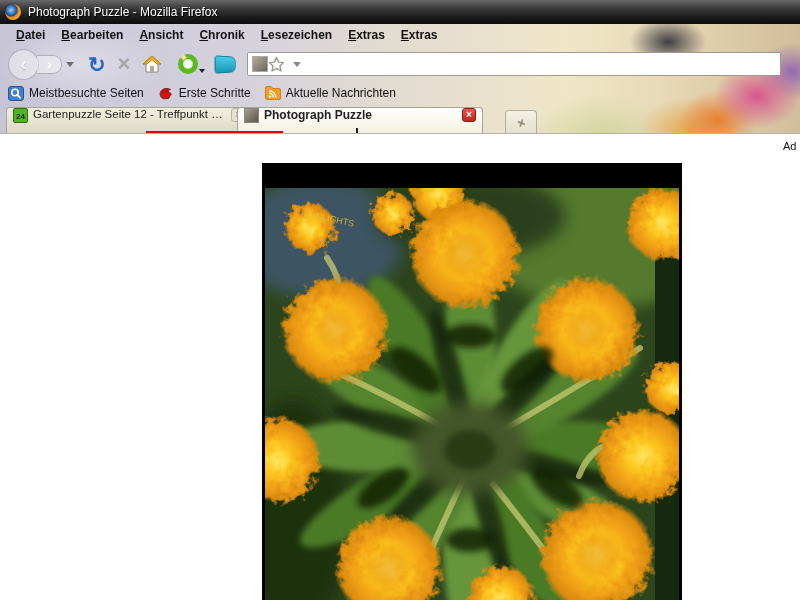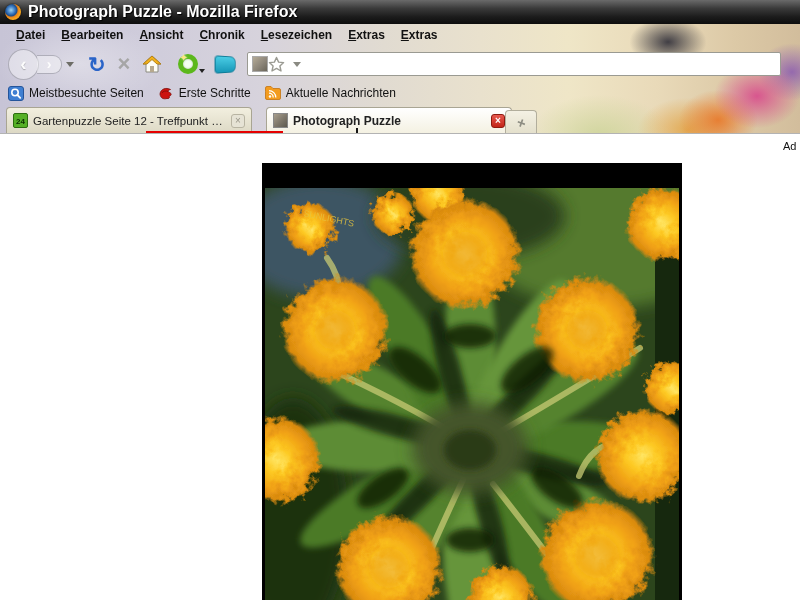--- a/index.html
+++ b/index.html
@@ -6,21 +6,21 @@
   body { font-family:"Liberation Sans", sans-serif; background:#444; }
   #app { position:relative; width:800px; height:600px; overflow:hidden; background:#fff; }
 
   
   .titlebar { position:absolute; top:0; left:0; width:800px; height:24px;
     background:linear-gradient(#6a6a6a 0%, #3a3a3a 35%, #1c1c1c 70%, #0d0d0d 100%);
     display:flex; align-items:center; padding-left:5px; }
   .ff-logo { width:16px; height:16px; border-radius:50%; margin-right:7px;
     background:radial-gradient(circle at 38% 38%, #9fd4f0 0%, #3a78c0 28%, #1d4e8a 42%, #e8821a 50%, #f8a81c 68%, #b64c0c 100%);
     box-shadow:0 0 2px rgba(0,0,0,.8); }
-  .title-text { color:#fff; font-weight:bold; font-size:16px; text-shadow:1px 1px 1px #000; }
+  .title-text { color:#fff; font-weight:normal; font-size:12px; text-shadow:1px 1px 1px #000; }
 
   
   .chrome { position:absolute; top:24px; left:0; width:800px; height:109px;
     background:
       radial-gradient(ellipse 55px 35px at 668px 18px, rgba(35,35,48,.85), rgba(35,35,48,0) 70%),
       radial-gradient(ellipse 60px 45px at 757px 72px, rgba(216,74,140,.9), rgba(216,74,140,0) 72%),
       radial-gradient(ellipse 55px 42px at 718px 96px, rgba(232,120,42,.9), rgba(232,120,42,0) 72%),
       radial-gradient(ellipse 48px 40px at 792px 48px, rgba(138,90,176,.85), rgba(138,90,176,0) 72%),
       radial-gradient(ellipse 70px 45px at 688px 106px, rgba(226,160,60,.8), rgba(226,160,60,0) 72%),
       radial-gradient(ellipse 95px 55px at 600px 112px, rgba(205,212,154,.9), rgba(205,212,154,0) 75%),
@@ -70,24 +70,24 @@
     border-top:5px solid #8a8a82; margin-left:6px; }
 
   
   .bookmarksbar { position:absolute; top:58px; left:0; width:100%; height:22px;
     display:flex; align-items:center; padding-left:8px; }
   .bm-item { display:flex; align-items:center; margin-right:14px; font-size:12px; color:#111; }
   .bm-item .ico { margin-right:5px; display:flex; }
 
   
   .tabbar { position:absolute; top:80px; left:0; width:100%; height:29px; }
-  .tab { position:absolute; bottom:0; height:26px; display:flex; align-items:center;
+  .tab { position:absolute; bottom:0; height:26px; display:flex; align-items:flex-start;
     border:1px solid #a9a593; border-bottom:none; border-radius:4px 4px 0 0; padding:0 6px; }
   .tab-1 { left:6px; width:246px; background:linear-gradient(#f2efdf,#ddd9c5); }
-  .tab-2 { left:266px; width:246px; background:linear-gradient(#ffffff,#f4f1e2); }
+  .tab-2 { left:237px; width:246px; background:linear-gradient(#ffffff,#f4f1e2); }
   .tab-label { font-size:11.5px; color:#222; white-space:nowrap; overflow:hidden;
     text-overflow:ellipsis; flex:1; margin:0 5px; }
   .tab-2 .tab-label { font-weight:bold; font-size:12px; }
   .tab-close { width:14px; height:14px; border-radius:3px; flex:none;
     display:flex; align-items:center; justify-content:center; font-size:10px; line-height:1; }
   .close-gray { background:#e6e3d5; border:1px solid #b8b4a2; color:#9a978a; }
   .close-red { background:linear-gradient(#e8594e,#c22418); border:1px solid #8e1a10;
     color:#fff; font-weight:bold; }
   .fav-24 { width:15px; height:15px; background:#56b026; border:1px solid #2d6e10; border-radius:2px;
     color:#0b2e00; font-size:8px; font-weight:bold; display:flex; align-items:flex-end;

